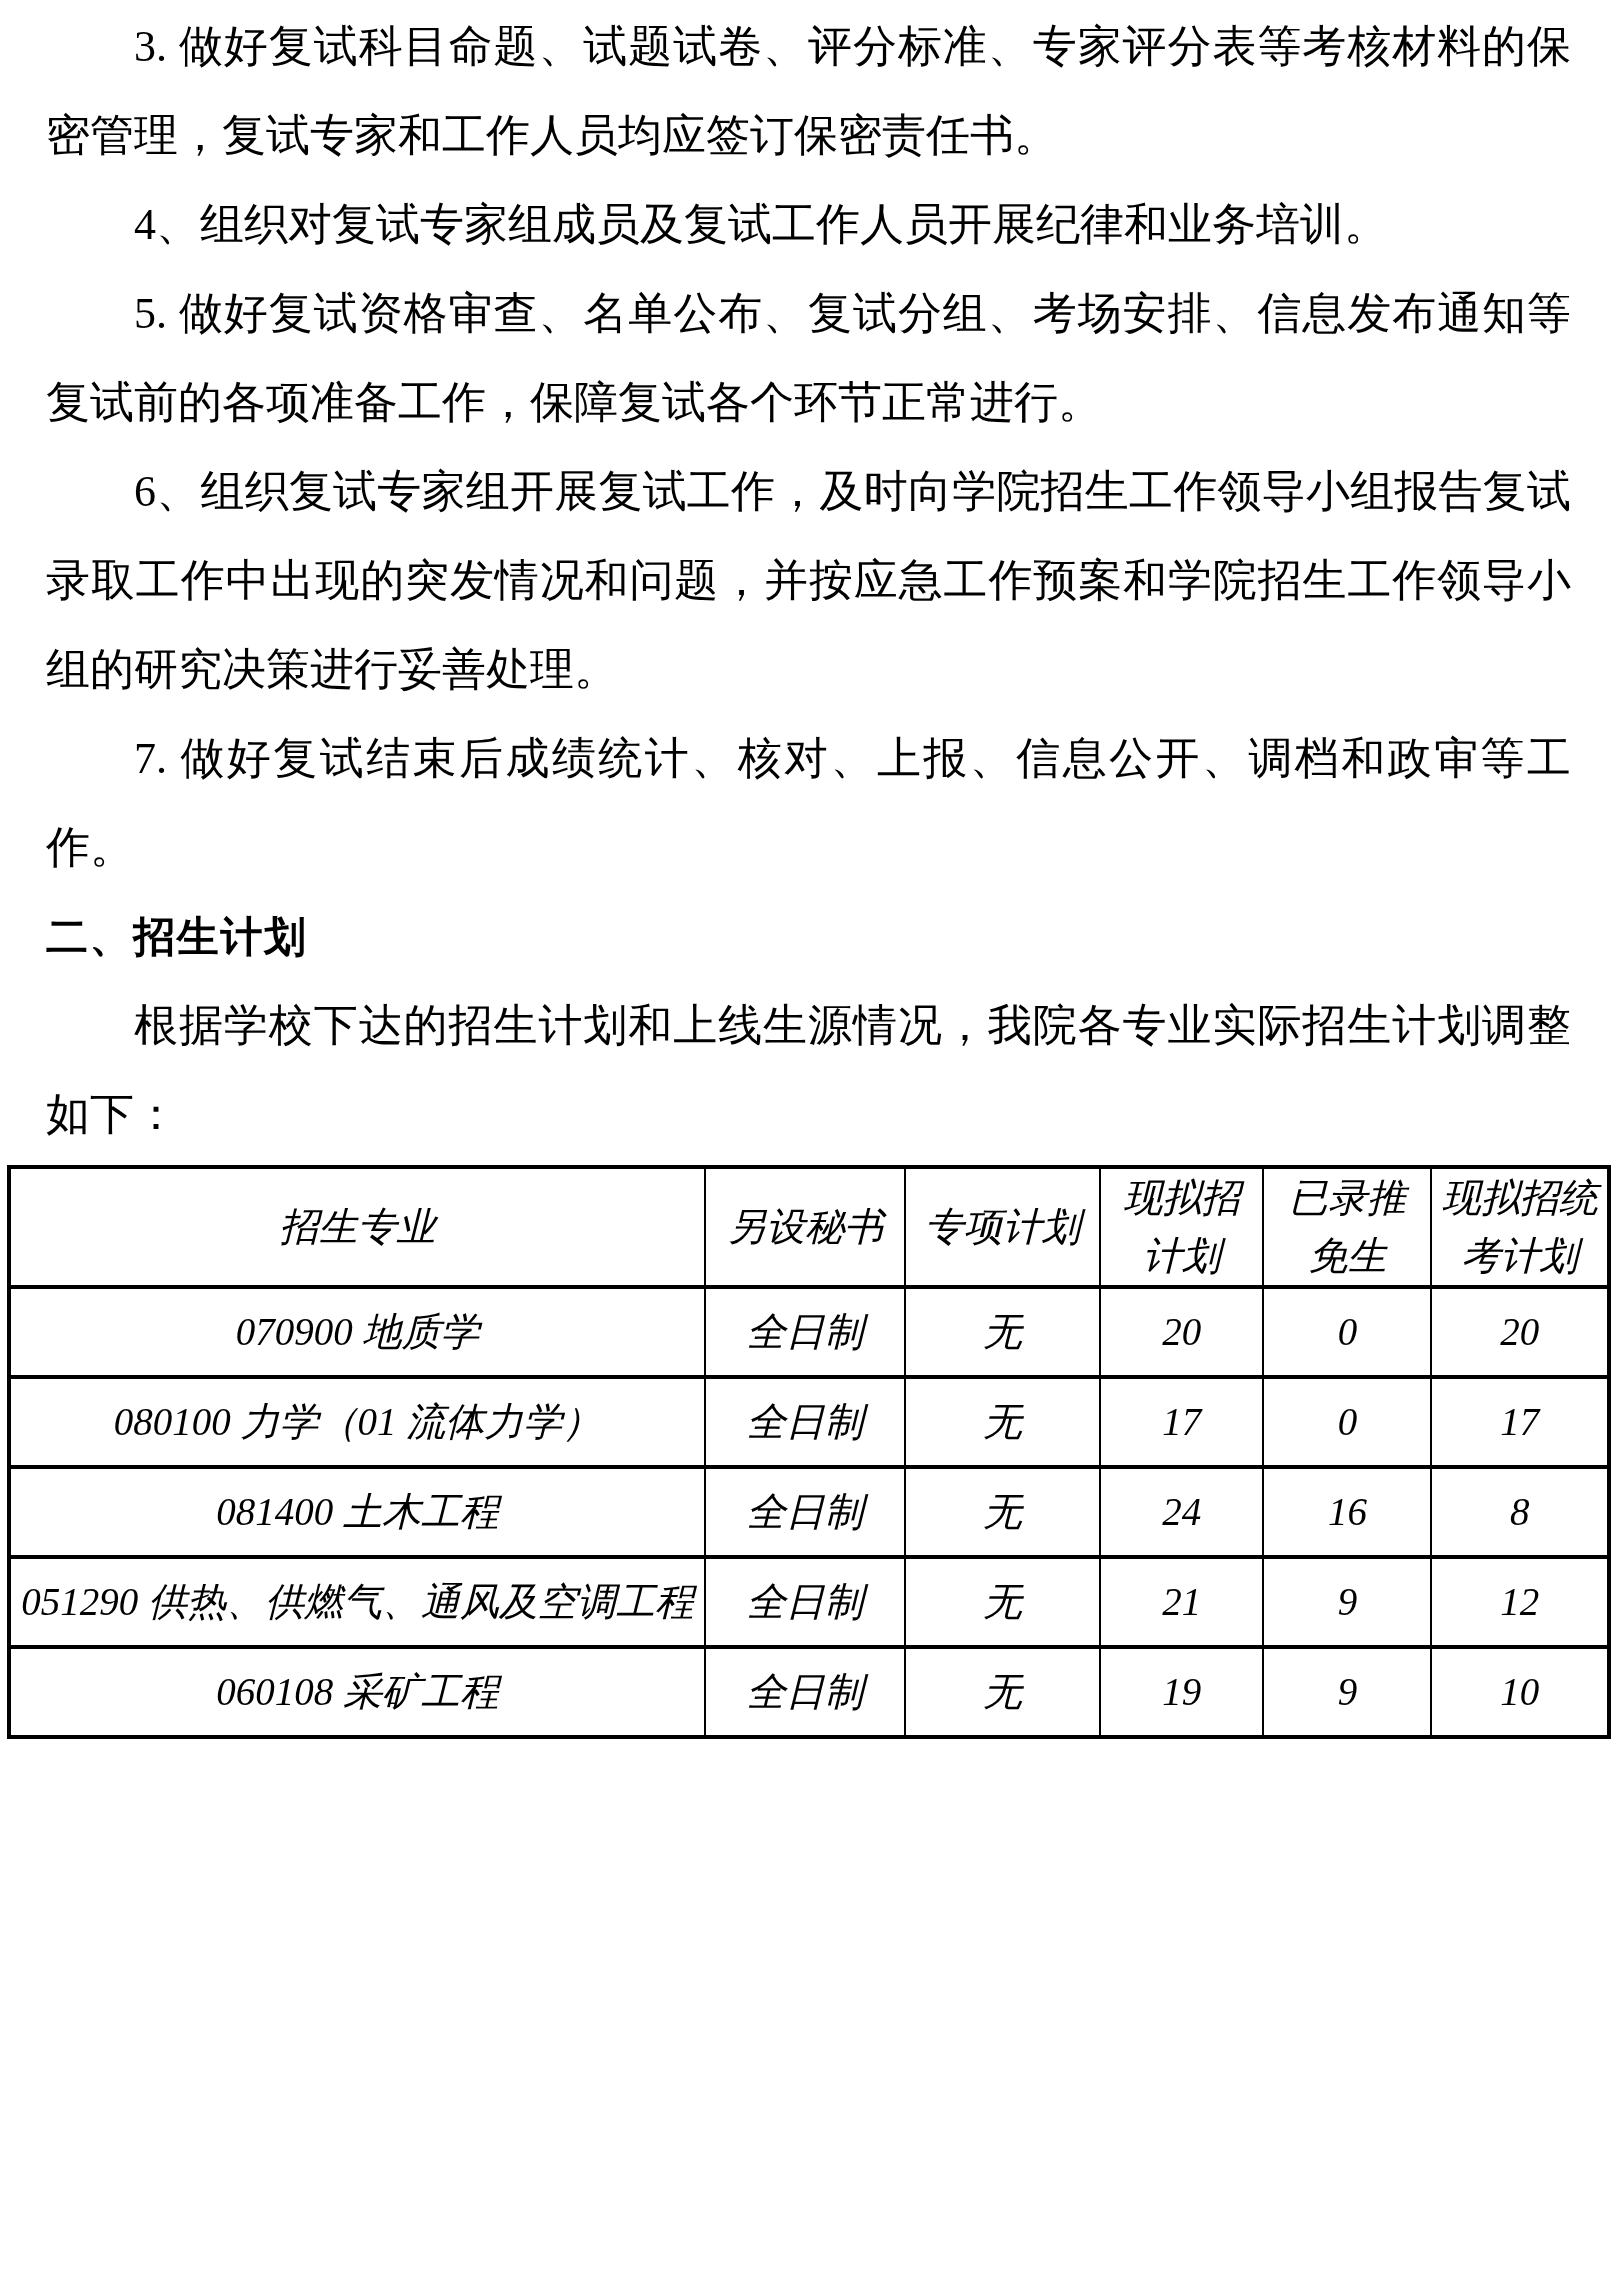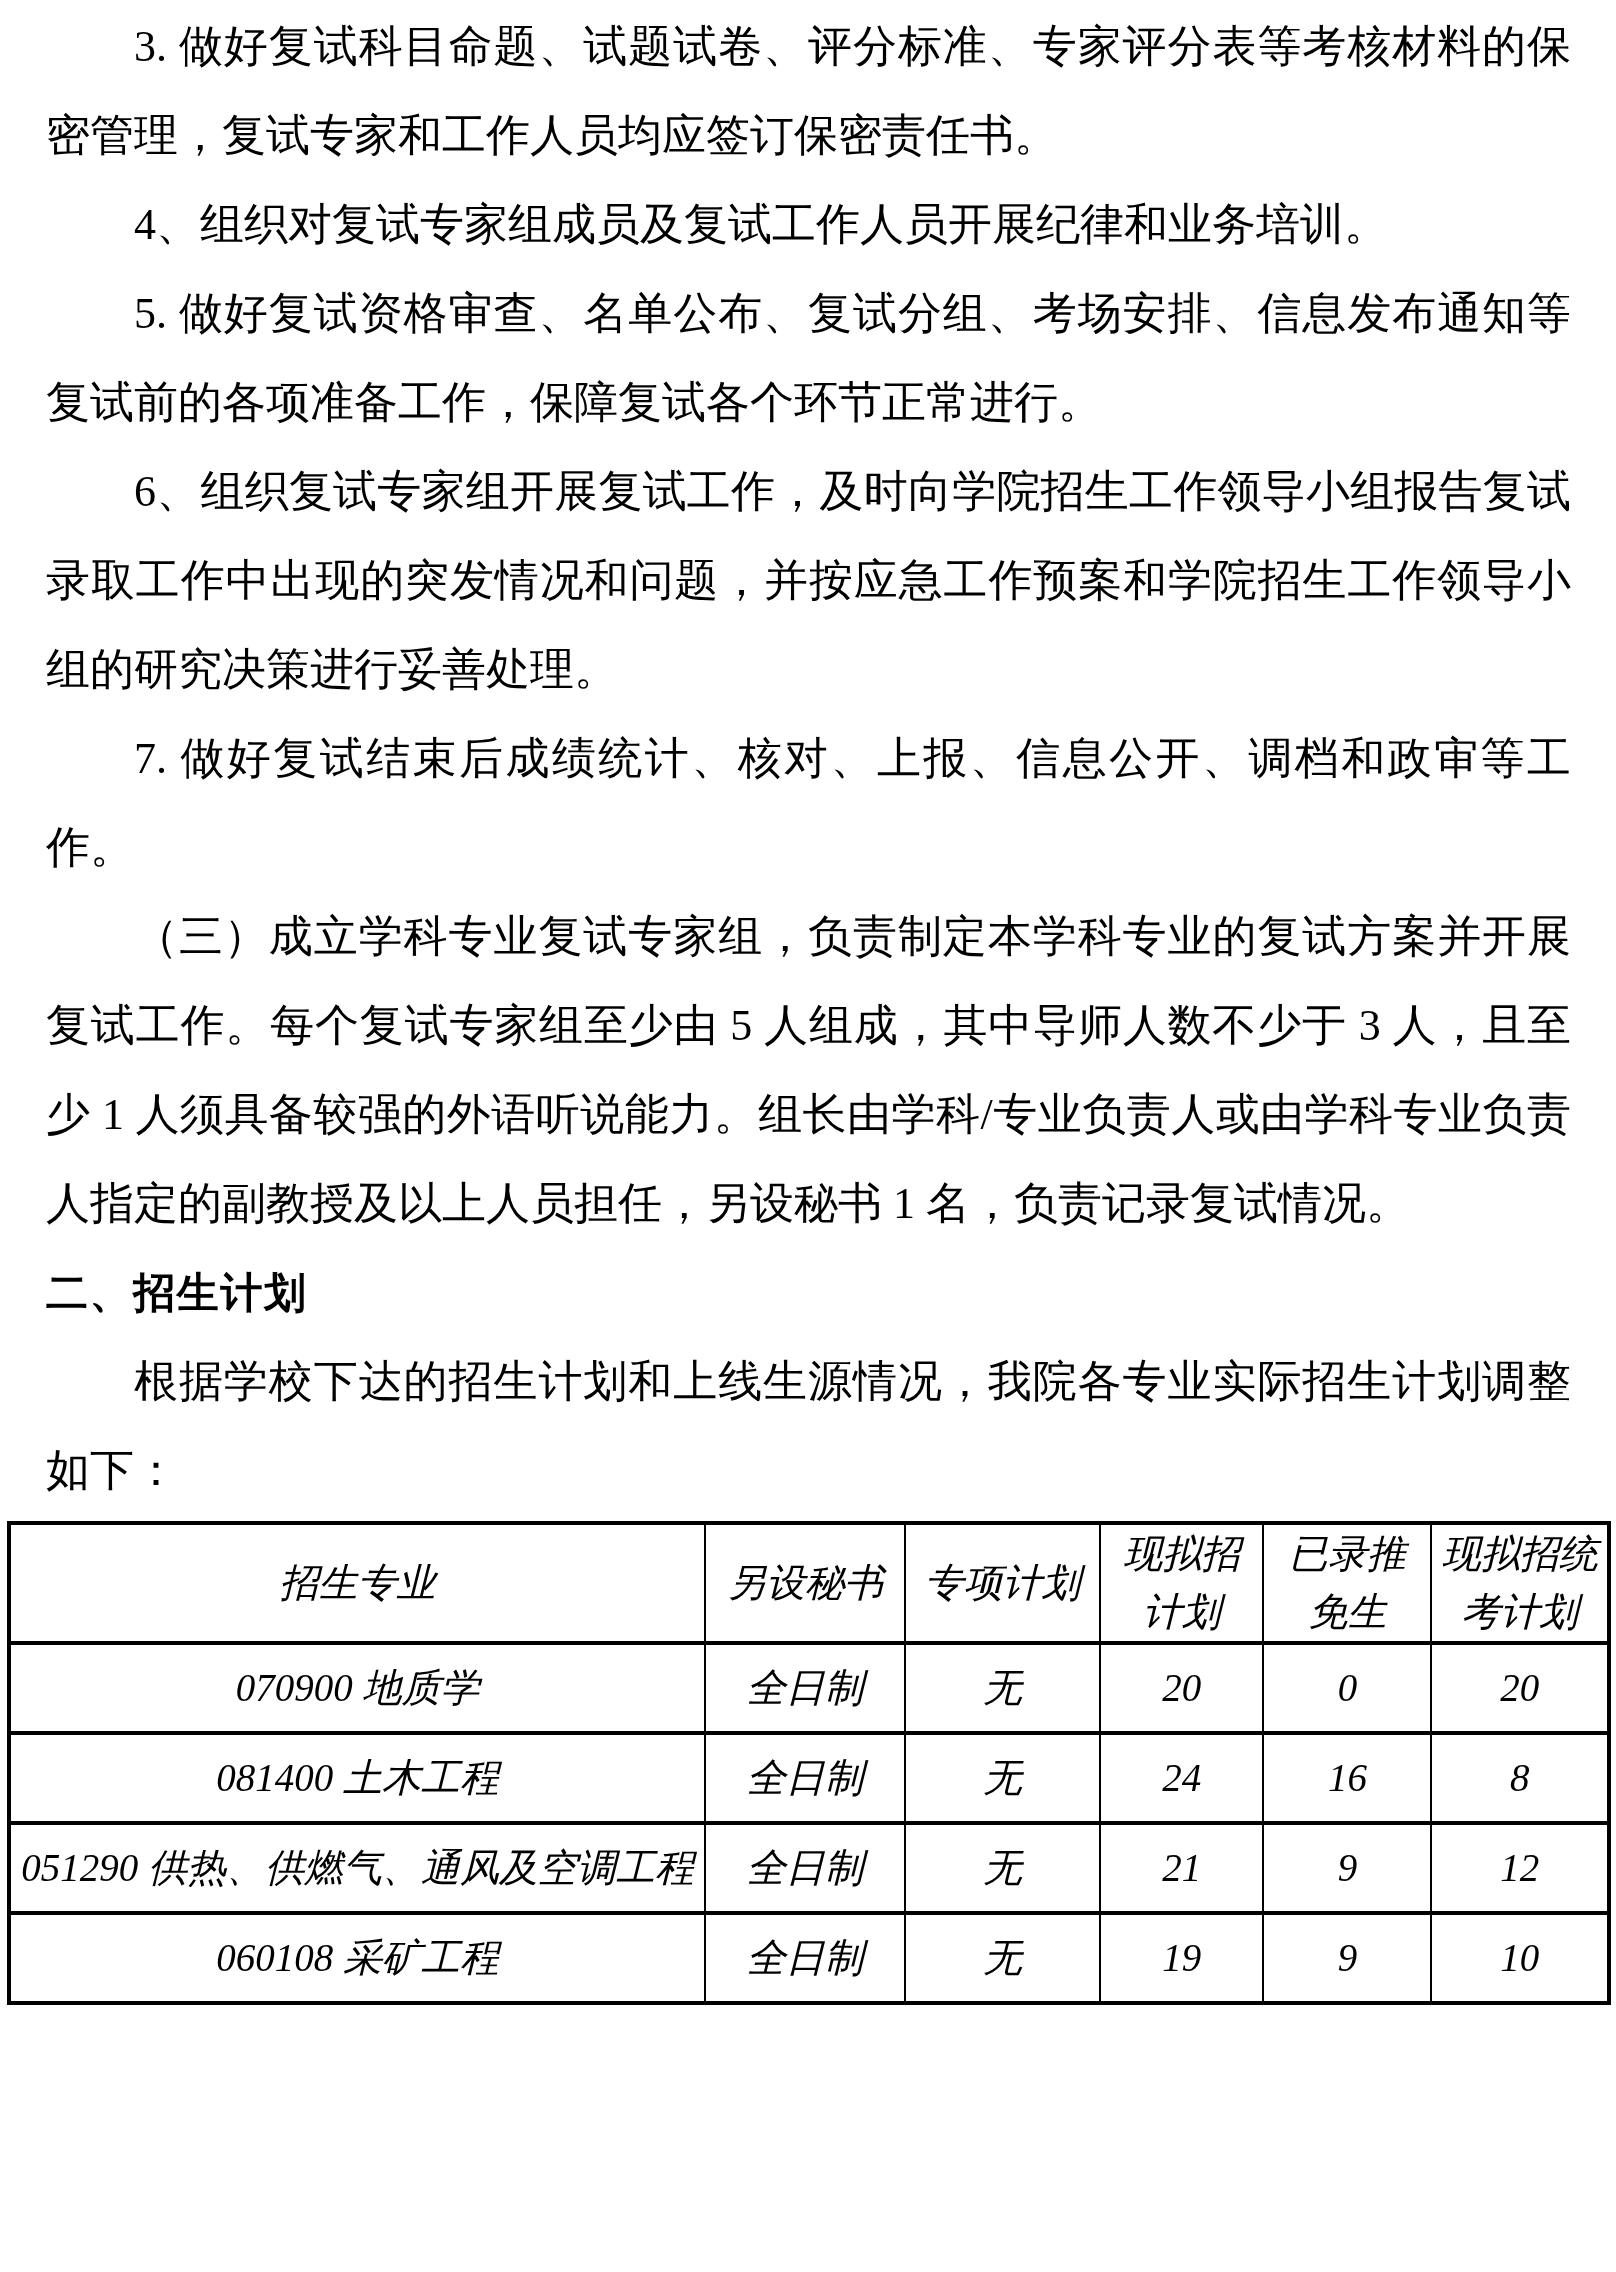--- a/index.html
+++ b/index.html
@@ -75,21 +75,20 @@
 </head>
 <body>
 
 <div class="page">
 
   <p class="para">3. 做好复试科目命题、试题试卷、评分标准、专家评分表等考核材料的保密管理，复试专家和工作人员均应签订保密责任书。</p>
   <p class="para">4、组织对复试专家组成员及复试工作人员开展纪律和业务培训。</p>
   <p class="para">5. 做好复试资格审查、名单公布、复试分组、考场安排、信息发布通知等复试前的各项准备工作，保障复试各个环节正常进行。</p>
   <p class="para">6、组织复试专家组开展复试工作，及时向学院招生工作领导小组报告复试录取工作中出现的突发情况和问题，并按应急工作预案和学院招生工作领导小组的研究决策进行妥善处理。</p>
   <p class="para">7. 做好复试结束后成绩统计、核对、上报、信息公开、调档和政审等工作。</p>
-  <p class="para">（三）成立学科专业复试专家组，负责制定本学科专业的复试方案并开展复试工作。每个复试专家组至少由 5 人组成，其中导师人数不少于 3 人，且至少 1 人须具备较强的外语听说能力。组长由学科/专业负责人或由学科专业负责人指定的副教授及以上人员担任，另设秘书 1 名，负责记录复试情况。</p>
 
   <h2 class="section-heading">二、招生计划</h2>
 
   <p class="para">根据学校下达的招生计划和上线生源情况，我院各专业实际招生计划调整如下：</p>
 
   <table class="enroll">
     <colgroup>
       <col style="width:43.5%">
       <col style="width:12.5%">
       <col style="width:12.2%">
@@ -113,20 +112,28 @@
     <tbody>
       <tr>
         <td>070900 地质学</td>
         <td>全日制</td>
         <td>无</td>
         <td>20</td>
         <td>0</td>
         <td>20</td>
       </tr>
       <tr>
+        <td>080100 力学（01 流体力学）</td>
+        <td>全日制</td>
+        <td>无</td>
+        <td>17</td>
+        <td>0</td>
+        <td>17</td>
+      </tr>
+      <tr>
         <td>081400 土木工程</td>
         <td>全日制</td>
         <td>无</td>
         <td>24</td>
         <td>16</td>
         <td>8</td>
       </tr>
       <tr>
         <td>051290 供热、供燃气、通风及空调工程</td>
         <td>全日制</td>

